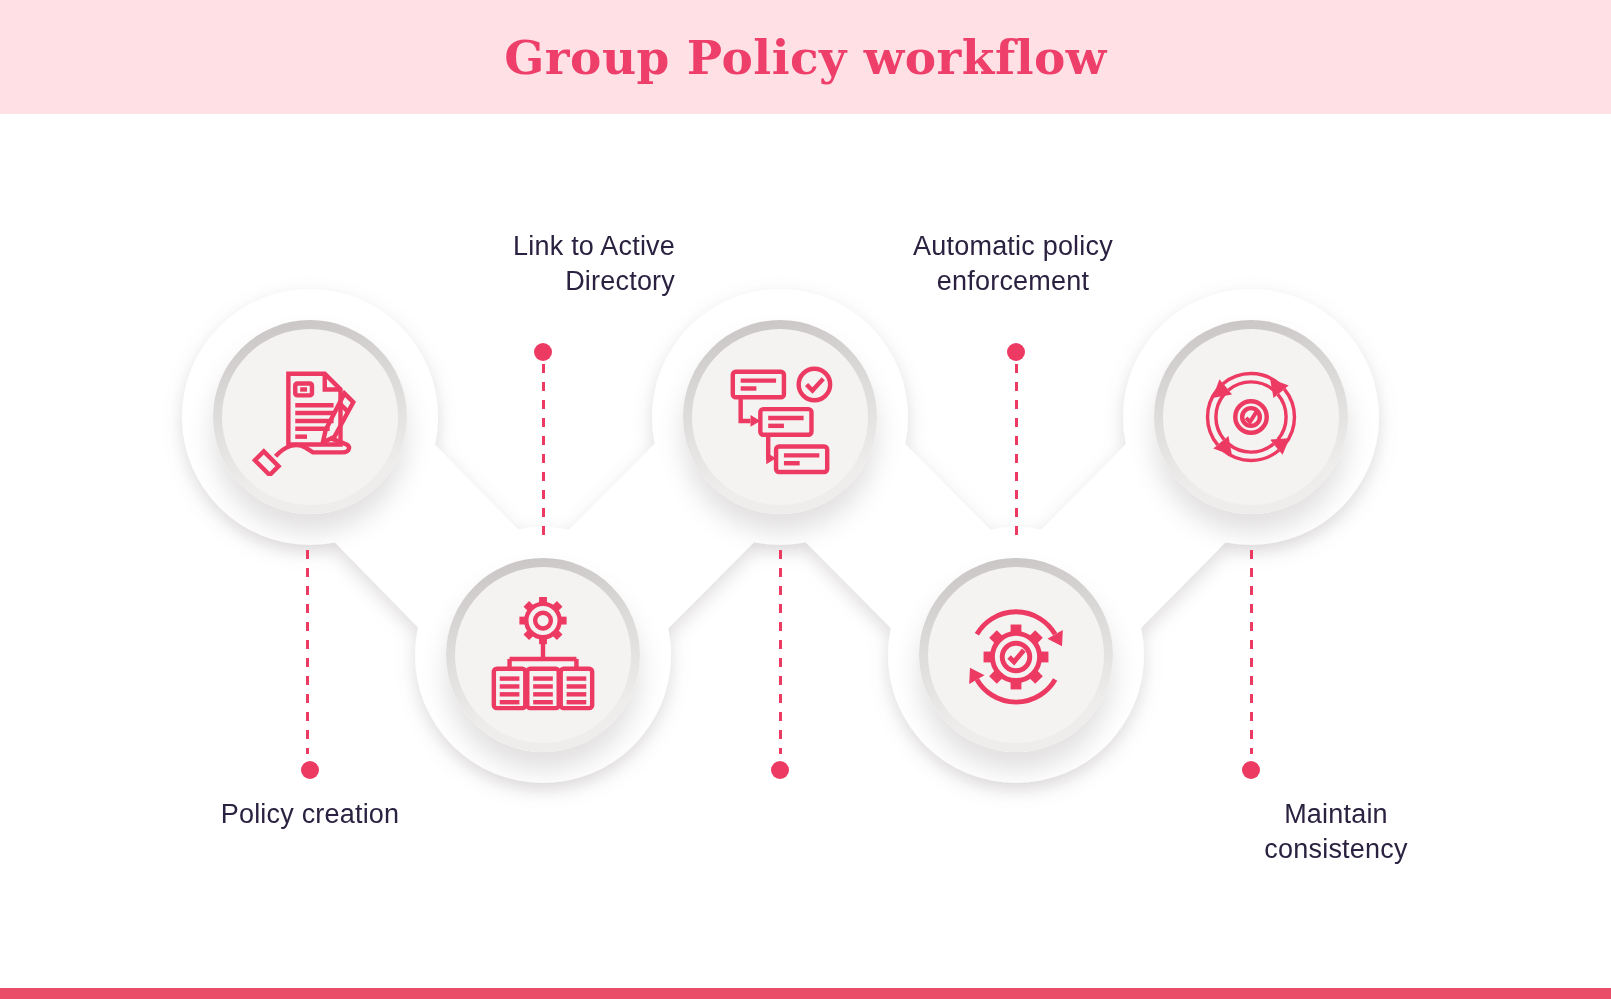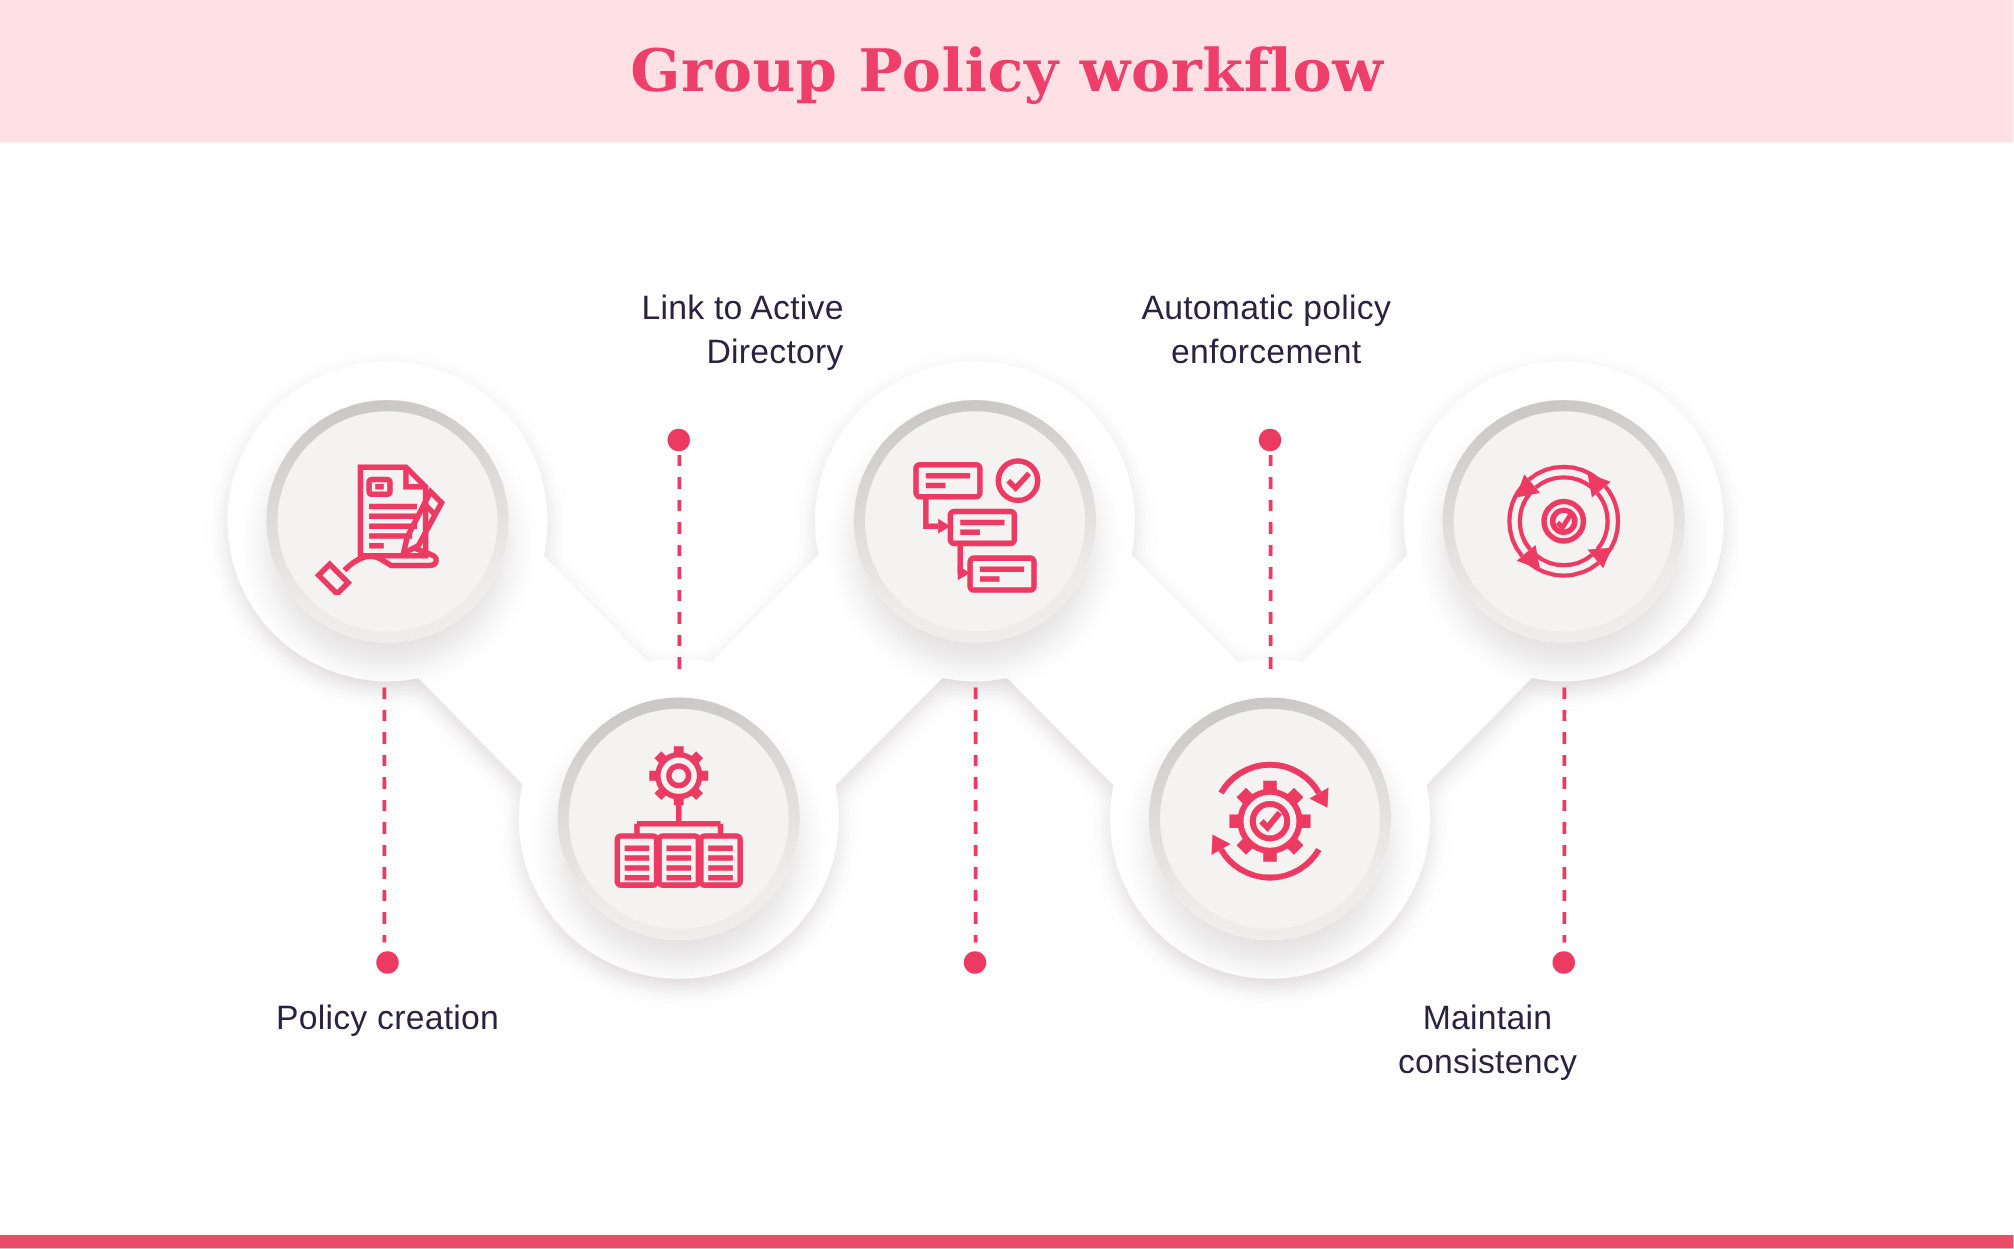--- a/index.html
+++ b/index.html
@@ -227,16 +227,16 @@
           </g>
           <path d="M55 61 L59 65 L66 54" fill="none" stroke="#ed3a63" stroke-width="4"></path>
         </svg>
       </div>
     </div>
   </div>
 
   <div class="step-label" style="left:310px; top:797px; width:220px;text-align:center;">Policy creation</div>
   <div class="step-label" style="left:545px; top:229px; width:260px;text-align:right;">Link to Active Directory</div>
   <div class="step-label" style="left:1013px; top:229px; width:320px;">Automatic policy enforcement</div>
-  <div class="step-label" style="left:1190px; top:797px; width:240px;">Maintain consistency</div>
+  <div class="step-label" style="left:1336px; top:797px; width:240px;">Maintain consistency</div>
 
   <div class="footer-bar"></div>
 </div>
 
 </body></html>

